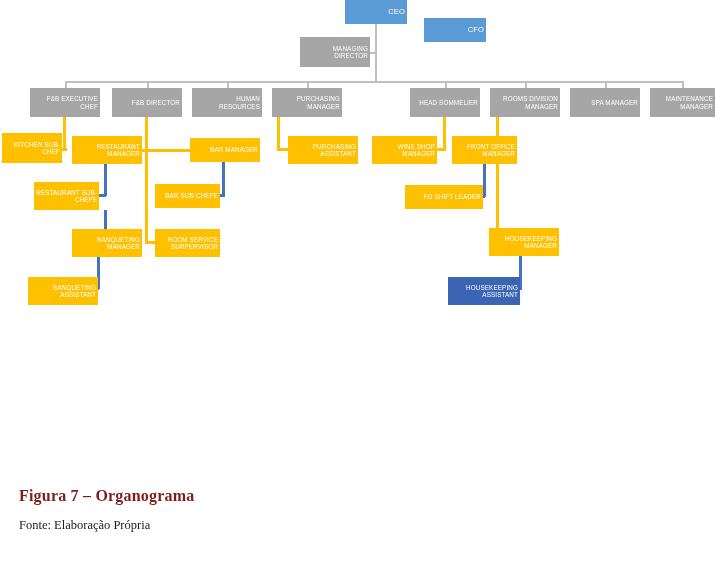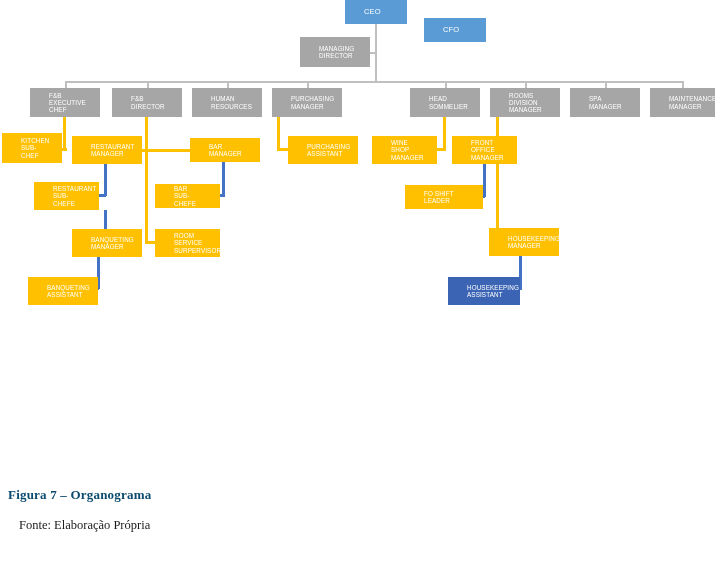--- a/index.html
+++ b/index.html
@@ -20,25 +20,25 @@
     top: 0;
     width: 715px;
     height: 470px;
   }
   .node {
     position: absolute;
     box-sizing: border-box;
     display: flex;
     align-items: center;
     justify-content: center;
-    text-align: left;
+    text-align: right;
     color: #ffffff;
     line-height: 1.12;
     letter-spacing: 0.02em;
-    padding: 1px 19px;
+    padding: 1px 2px;
     z-index: 5;
   }
   .node span {
     display: block;
     width: 100%;
   }
   .n-blue   { background: #5B9BD5; }
   .n-gray   { background: #A6A6A6; }
   .n-orange { background: #FFC000; }
   .n-dblue  { background: #3B64B4; }
@@ -52,26 +52,26 @@
   .c-blue   { background: #4472C4; }
 
   #caption-area {
     position: absolute;
     left: 0;
     top: 470px;
     width: 715px;
   }
   #figure-caption {
     position: absolute;
-    left: 8px;
+    left: 19px;
     top: 17px;
-    color: #0c4a6e;
+    color: #7f1d1d;
     font-family: "Liberation Serif", serif;
     font-weight: bold;
-    font-size: 13px;
+    font-size: 16px;
     letter-spacing: 0.2px;
   }
   #figure-source {
     position: absolute;
     left: 19px;
     top: 48px;
     color: #1a1a1a;
     font-family: "Liberation Serif", serif;
     font-size: 12.5px;
   }

